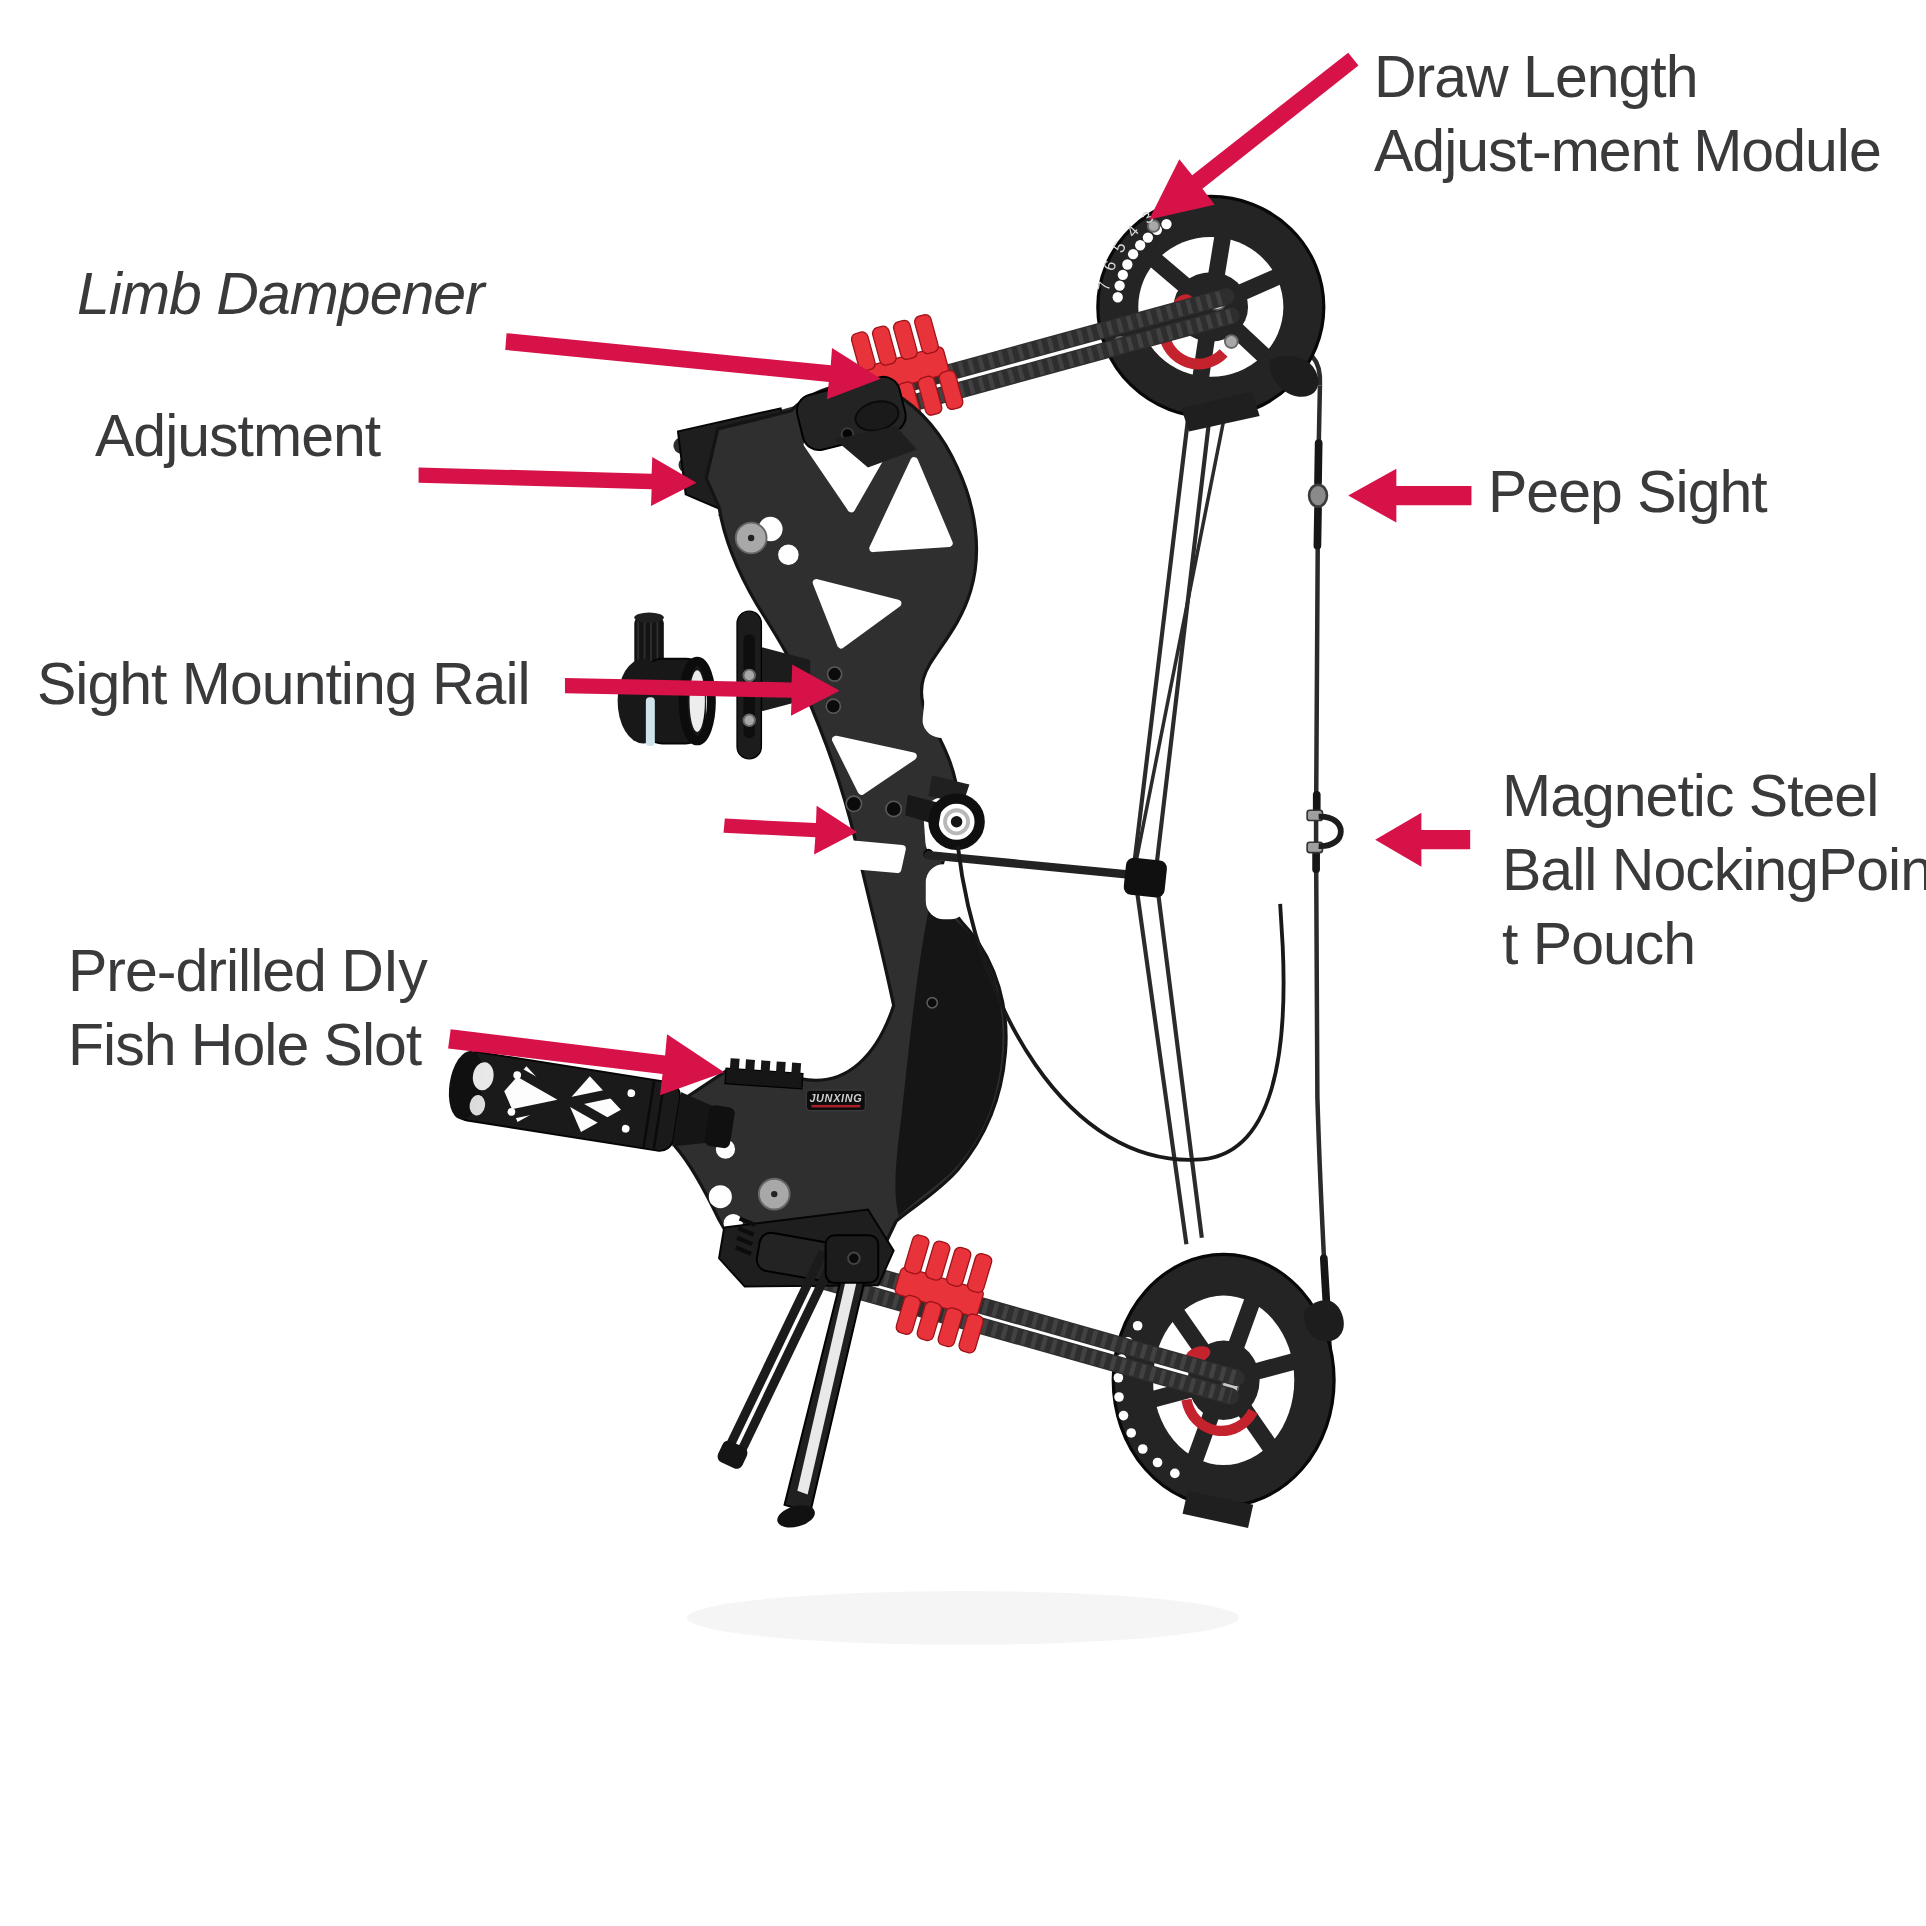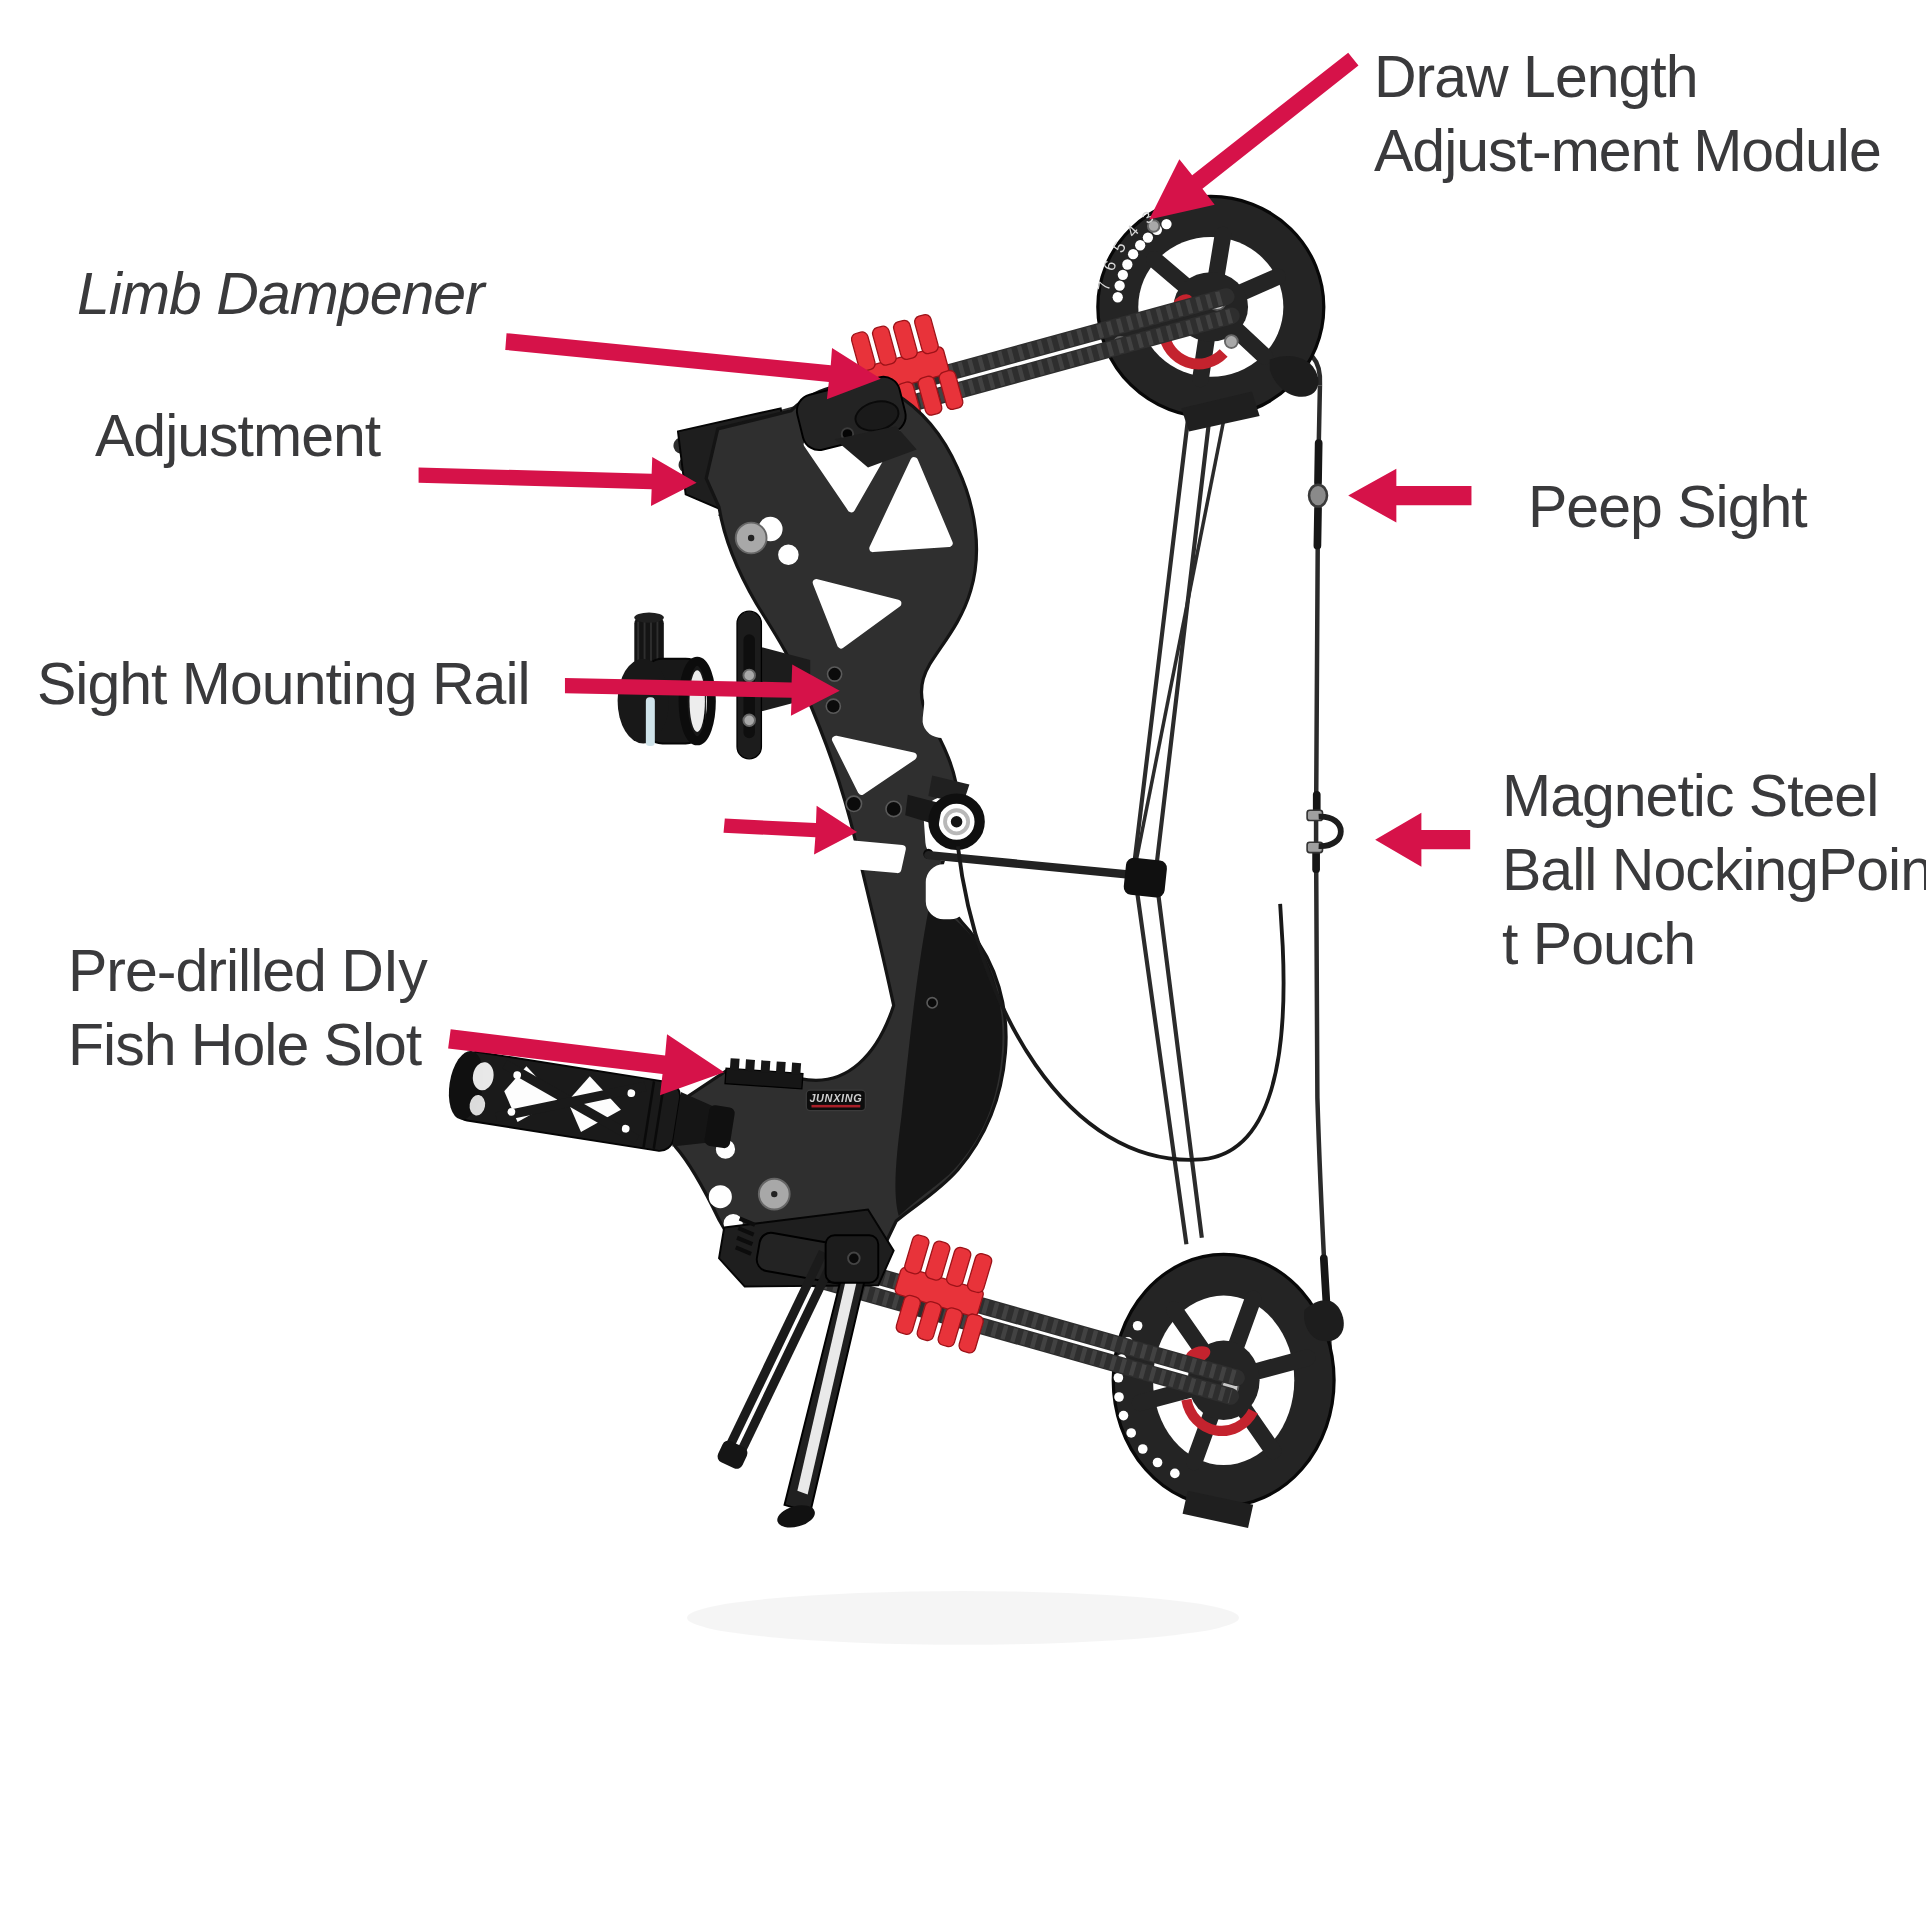--- a/index.html
+++ b/index.html
@@ -349,21 +349,21 @@
   <div class="label" style="left:95px;top:399px;">
     <div>Adjustment</div>
   </div>
   <div class="label" style="left:37px;top:647px;">
     <div>Sight Mounting Rail</div>
   </div>
   <div class="label" style="left:68px;top:934px;">
     <div>Pre-drilled DIy</div>
     <div>Fish Hole Slot</div>
   </div>
-  <div class="label" style="left:1488px;top:470px;margin-left:40px;">
+  <div class="label" style="left:1488px;top:455px;">
     <div>Peep Sight</div>
   </div>
   <div class="label" style="left:1502px;top:759px;">
     <div>Magnetic Steel</div>
     <div>Ball NockingPoin</div>
     <div>t Pouch</div>
   </div>
 </div>
 
 

